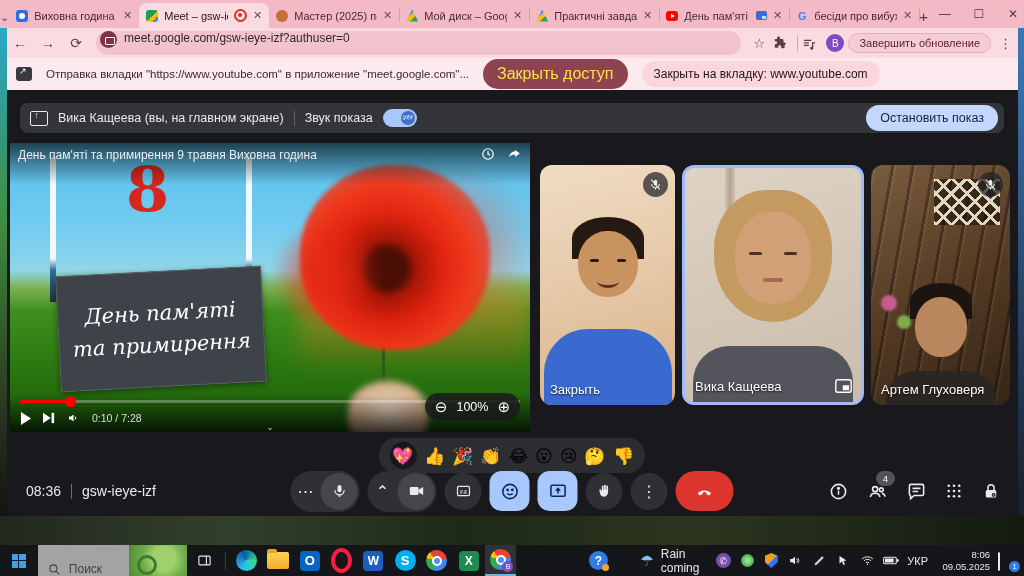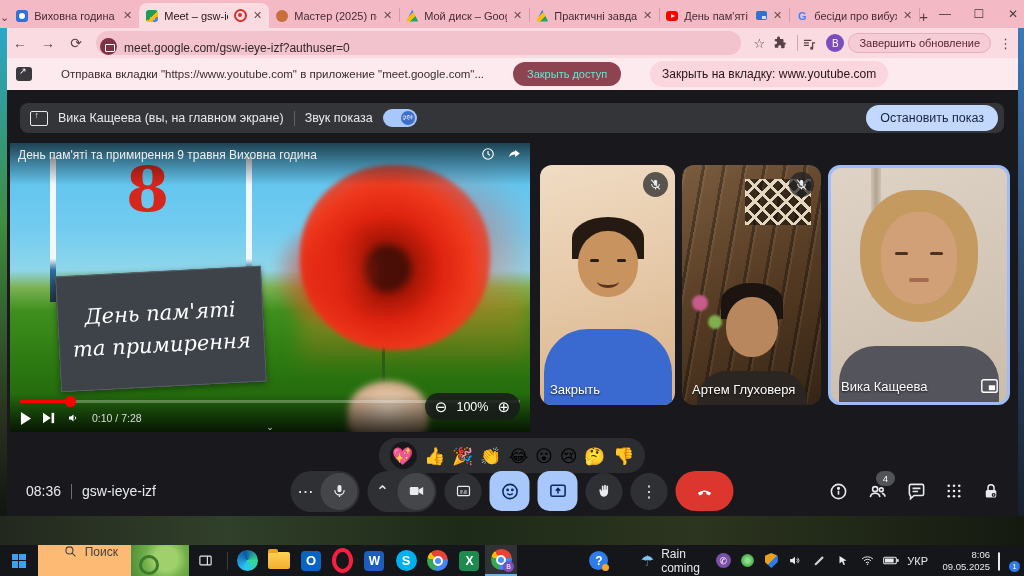--- a/index.html
+++ b/index.html
@@ -30,39 +30,39 @@
   .rec-dot{width:9px;height:9px;border:2px solid #d93025;border-radius:50%;flex:none;position:relative;}
   .rec-dot::after{content:"";position:absolute;left:1.5px;top:1.5px;width:4px;height:4px;border-radius:50%;background:#d93025;}
   .pip-glyph{width:11px;height:9px;background:#2f6fe0;border-radius:2px;position:relative;flex:none;}
   .pip-glyph::after{content:"";position:absolute;right:1.5px;bottom:1.5px;width:4px;height:3px;background:#cfe0ff;}
   .newtab{width:24px;height:24px;display:flex;align-items:center;justify-content:center;color:#5a3a42;font-size:15px;}
   .wincontrols{margin-left:auto;display:flex;height:28px;}
   .winbtn{width:34px;display:flex;align-items:center;justify-content:center;font-size:12px;color:#4b3a3e;}
   .toolbar{position:absolute;left:0;top:28px;width:1024px;height:30px;background:#fbdbe2;
            display:flex;align-items:center;gap:4px;padding:0 8px;box-sizing:border-box;}
   .navbtn{width:24px;text-align:center;color:#584047;font-size:14px;}
-  .omnibox{flex:1;height:24px;border-radius:12px;background:#f2c3cd;display:flex;align-items:flex-end;
+  .omnibox{flex:1;height:24px;border-radius:12px;background:#f2c3cd;display:flex;align-items:flex-start;
            gap:7px;padding:0 4px 0 4px;margin:0 4px;}
   .capture-badge{width:17px;height:17px;border-radius:50%;background:#7e3242;position:relative;flex:none;}
   .capture-badge::after{content:"";position:absolute;left:4.5px;top:5.5px;width:8px;height:6px;border:1px solid #fff;border-radius:1px;}
   .url{font-size:12px;color:#33272b;}
   .tb-icon{color:#584047;font-size:13px;width:20px;text-align:center;}
   .tb-sep{width:1px;height:16px;background:#d7a4b0;}
   .avatar{width:18px;height:18px;border-radius:50%;background:#7c4dbe;color:#fff;font-size:10px;
           display:flex;align-items:center;justify-content:center;}
   .update-btn{background:#f6ccd6;border:1px solid #e7aebc;color:#5c2330;font-size:11px;
               border-radius:13px;padding:3px 10px;white-space:nowrap;}
   .menu-dots{color:#584047;font-size:13px;padding:0 4px;}
   
   .sharebar{position:absolute;left:0;top:58px;width:1024px;height:32px;background:#fdeaee;
-            display:flex;align-items:center;gap:29px;padding:0 16px;box-sizing:border-box;}
+            display:flex;align-items:center;gap:14px;padding:0 16px;box-sizing:border-box;}
   .share-ic{width:16px;height:14px;background:#3a3a3e;border-radius:3px;position:relative;flex:none;}
   .share-ic::after{content:"↗";position:absolute;left:3px;top:-1px;color:#fff;font-size:9px;}
   .share-msg{font-size:11.5px;color:#3c2a2e;}
-  .stop-access{background:#8d4350;color:#5eead4;font-size:11px;border-radius:15px;padding:6px 14px;white-space:nowrap;}
+  .stop-access{background:#8d4350;color:#fde047;font-size:16px;border-radius:15px;padding:6px 14px;white-space:nowrap;}
   .goto-tab{background:#fbd6de;color:#241418;font-size:12px;border-radius:15px;padding:6px 12px;white-space:nowrap;}
   
   .meet{position:absolute;left:0;top:90px;width:1024px;height:426px;background:#19191d;}
   .banner{position:absolute;left:20px;top:13px;right:20px;height:30px;background:#343538;border-radius:8px;
           display:flex;align-items:center;gap:10px;padding:0 6px 0 10px;}
   .present-ic{width:16px;height:13px;border:1.5px solid #e8eaed;border-radius:2px;position:relative;}
   .present-ic::after{content:"↑";position:absolute;left:3.5px;top:-1.5px;color:#e8eaed;font-size:9px;font-weight:bold;}
   .banner-text{font-size:12.5px;color:#e8eaed;}
   .banner-sep{width:1px;height:15px;background:#5f6368;}
   .toggle{width:34px;height:18px;border-radius:9px;background:#a8c7fa;position:relative;}
@@ -166,22 +166,22 @@
   .sliver-l{position:absolute;left:0;top:28px;width:7px;height:488px;
      background:linear-gradient(#2aa7c9,#3f8d3f 40%,#28321e 80%,#101510);}
   .sliver-r{position:absolute;right:0;top:28px;width:6px;height:488px;
      background:linear-gradient(#3a7ab8,#2c4a6e 50%,#16202e);}
   
   .taskbar{position:absolute;left:0;top:545px;width:1024px;height:31px;background:#15161a;
            display:flex;align-items:center;}
   .startbtn{width:44px;height:31px;display:flex;align-items:center;justify-content:center;}
   .winlogo{width:14px;height:14px;display:grid;grid-template-columns:6.5px 6.5px;grid-template-rows:6.5px 6.5px;gap:1px;}
   .winlogo i{background:#3aa3f0;}
-  .searchbox{width:172px;height:31px;background:#fdba74;display:flex;align-items:flex-start;gap:8px;
-             padding-left:26px;box-sizing:border-box;position:relative;overflow:hidden;}
+  .searchbox{width:172px;height:31px;background:#a3a3a3;display:flex;align-items:flex-end;gap:8px;
+             padding-left:10px;box-sizing:border-box;position:relative;overflow:hidden;}
   .searchbox .q{font-size:12px;color:#3f4246;}
   .cham{position:absolute;right:0;top:0;width:58px;height:31px;
         background:radial-gradient(circle at 60% 45%,#9fd06c 0 30%,#6fae49 55%,#4c8a37 100%);}
   .cham::after{content:"";position:absolute;left:8px;top:10px;width:14px;height:14px;border:3px solid #3f7a2c;border-radius:50%;}
   .tv-ic{width:40px;display:flex;align-items:center;justify-content:center;}
   .tb-sepv{width:1px;height:18px;background:#3a3b40;margin:0 4px;}
   .appcell{width:37px;height:31px;display:flex;align-items:center;justify-content:center;position:relative;}
   .appcell.active{background:rgba(255,255,255,.12);border-bottom:2px solid #6cb2e8;box-sizing:border-box;}
   .ic-edge{width:21px;height:21px;border-radius:50%;background:conic-gradient(from 200deg,#2bc3f3,#0c59a4 40%,#35d890 70%,#2bc3f3);}
   .ic-folder{width:22px;height:17px;background:linear-gradient(#ffd356,#f2ae2e);border-radius:2px;position:relative;}
@@ -394,53 +394,53 @@
         <div class="shirt"></div>
         <div class="mute">
           <svg width="13" height="13" viewBox="0 0 24 24">
               <rect x="9" y="3" width="6" height="11" rx="3" fill="#e8eaed"></rect>
               <path d="M5 11a7 7 0 0 0 14 0M12 18v3" stroke="#e8eaed" stroke-width="2" fill="none"></path>
               <line x1="4" y1="3" x2="20" y2="21" stroke="#e8eaed" stroke-width="2"></line>
             </svg>
         </div>
         <span class="pname">Закрыть</span>
       </div>
+      <div class="tile t3">
+        <div class="pipe"></div>
+        <div class="hair"></div>
+        <div class="face">
+          <div class="eye" style="left:14px"></div>
+          <div class="eye" style="right:14px"></div>
+          <div class="mouth"></div>
+        </div>
+        <div class="body"></div>
+        <span class="pname">Вика Кащеева</span>
+        <span class="pipbtn">
+          <svg width="17" height="14" viewBox="0 0 24 20">
+              <rect x="1" y="1" width="22" height="18" rx="3" fill="none" stroke="#fff" stroke-width="2"></rect>
+              <rect x="11" y="9" width="9" height="7" fill="#fff"></rect>
+            </svg>
+        </span>
+      </div>
       <div class="tile t2">
         <div class="planks"></div>
         <div class="lattice"></div>
         <div class="toy1"></div>
         <div class="toy2"></div>
         <div class="hair"></div>
         <div class="face"></div>
         <div class="body"></div>
         <div class="mute">
           <svg width="13" height="13" viewBox="0 0 24 24">
               <rect x="9" y="3" width="6" height="11" rx="3" fill="#e8eaed"></rect>
               <path d="M5 11a7 7 0 0 0 14 0M12 18v3" stroke="#e8eaed" stroke-width="2" fill="none"></path>
               <line x1="4" y1="3" x2="20" y2="21" stroke="#e8eaed" stroke-width="2"></line>
             </svg>
         </div>
         <span class="pname">Артем Глуховеря</span>
-      </div>
-      <div class="tile t3">
-        <div class="pipe"></div>
-        <div class="hair"></div>
-        <div class="face">
-          <div class="eye" style="left:14px"></div>
-          <div class="eye" style="right:14px"></div>
-          <div class="mouth"></div>
-        </div>
-        <div class="body"></div>
-        <span class="pname">Вика Кащеева</span>
-        <span class="pipbtn">
-          <svg width="17" height="14" viewBox="0 0 24 20">
-              <rect x="1" y="1" width="22" height="18" rx="3" fill="none" stroke="#fff" stroke-width="2"></rect>
-              <rect x="11" y="9" width="9" height="7" fill="#fff"></rect>
-            </svg>
-        </span>
       </div>
     </div>
 
     <div class="reactions">
       <span class="rx-active">
           <span>💖</span>
         </span>
       <span>👍</span>
       <span>🎉</span>
       <span>👏</span>

